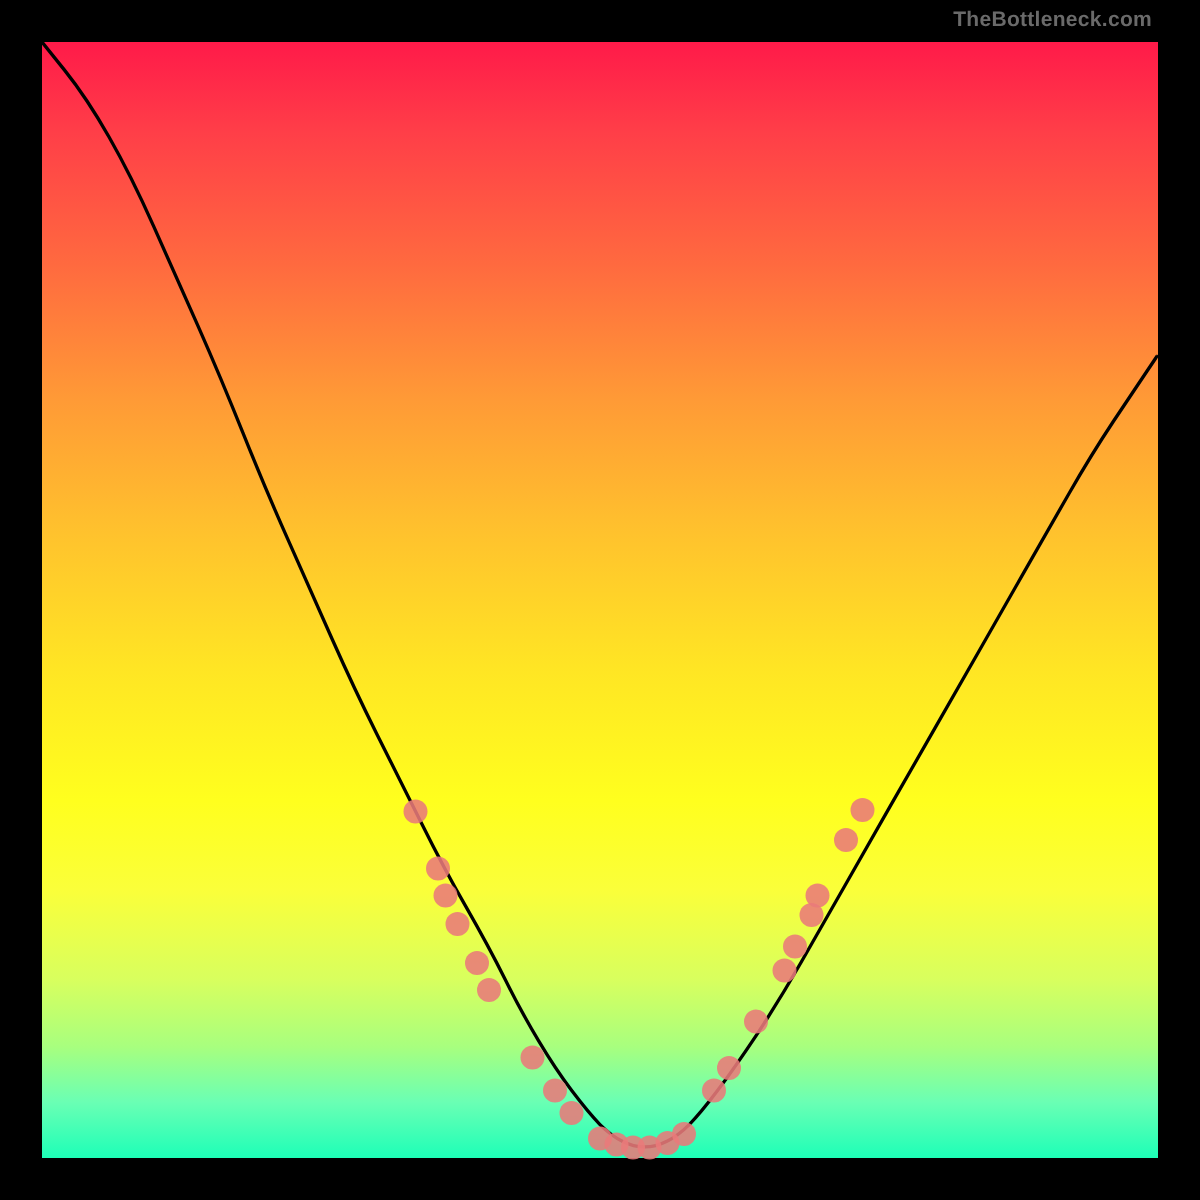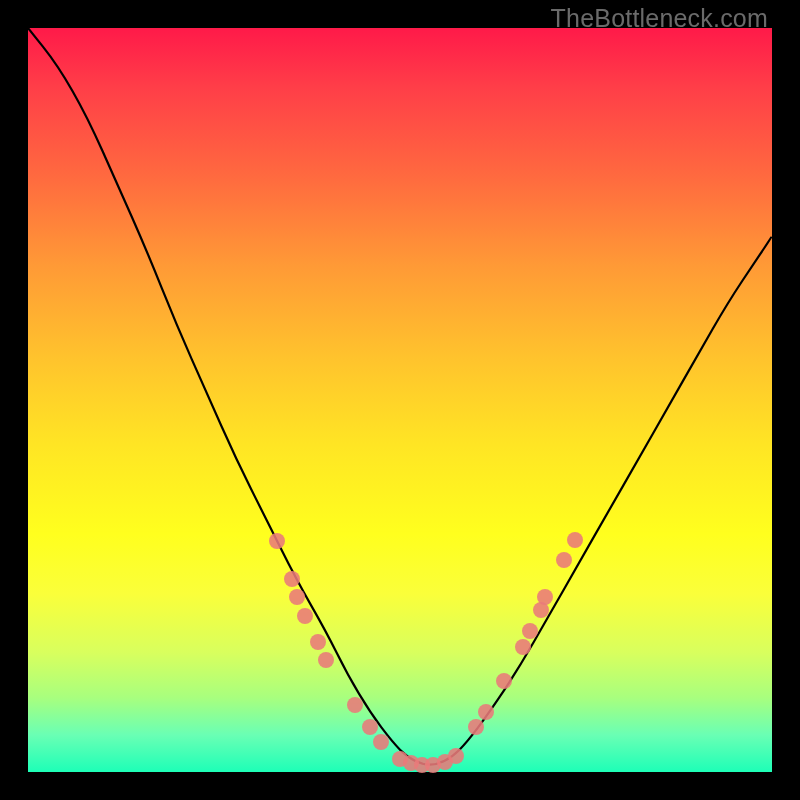--- a/index.html
+++ b/index.html
@@ -34,22 +34,22 @@
     position: absolute;
     inset: 0;
     width: 744px;
     height: 744px;
   }
   .watermark {
     position: absolute;
     right: 32px;
     top: 4px;
     color: #6a6a6a;
-    font-size: 25px;
-    font-weight: 400;
+    font-size: 14px;
+    font-weight: 700;
     letter-spacing: 0.2px;
   }
   .dot {
     position: absolute;
     width: 16px;
     height: 16px;
     border-radius: 50%;
     background: #e97a7a;
     opacity: 0.88;
     transform: translate(-50%, -50%);

